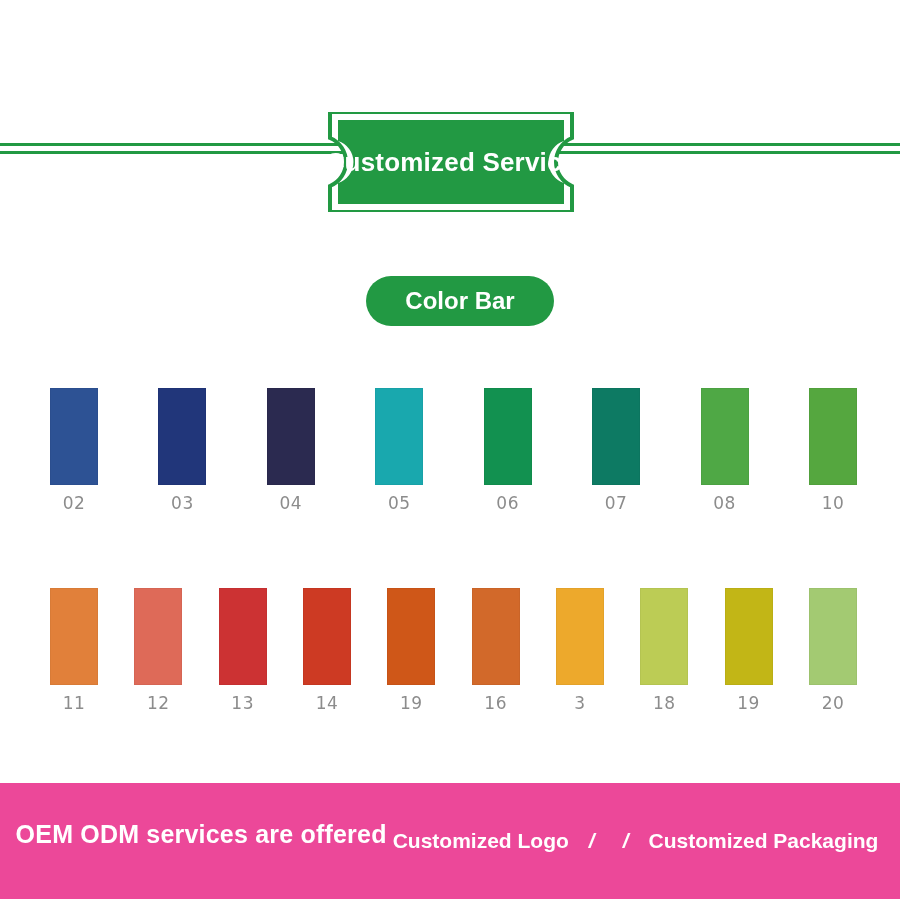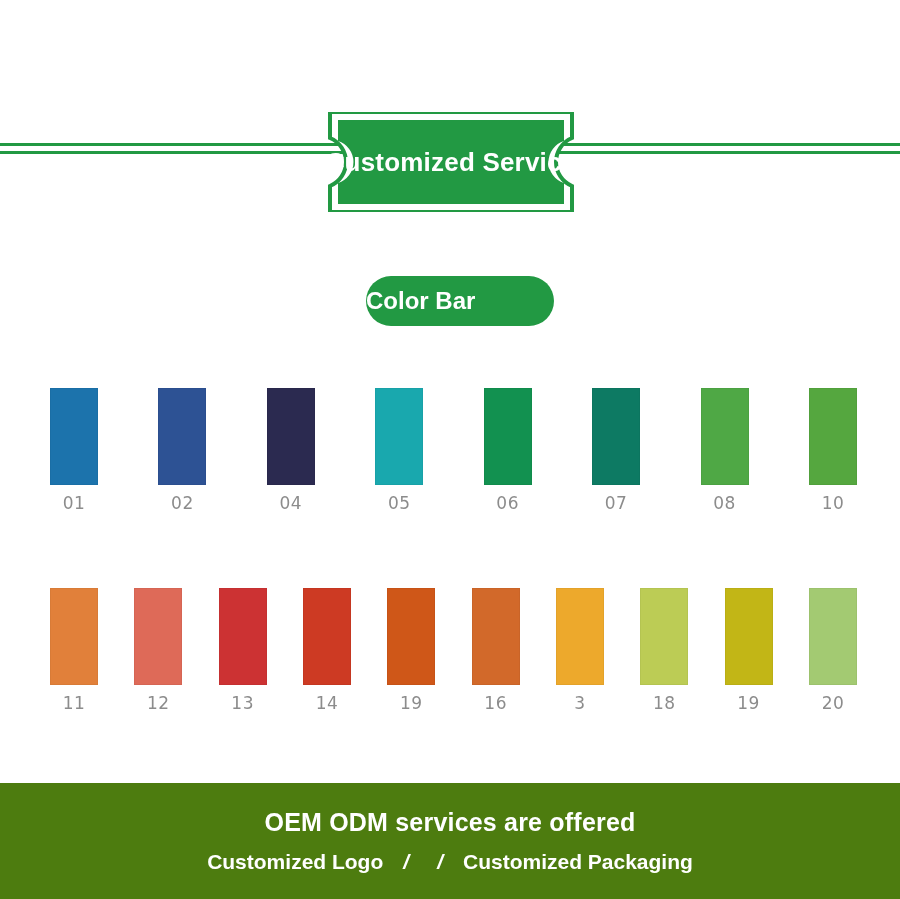--- a/index.html
+++ b/index.html
@@ -68,20 +68,21 @@
   #colorbar-pill {
     position: absolute;
     left: 366px;
     top: 276px;
     width: 188px;
     height: 50px;
     background: #229943;
     border-radius: 25px;
     display: flex;
     align-items: center;
+    justify-content: center;
     color: #ffffff;
     font-size: 24px;
     font-weight: bold;
     white-space: nowrap;
   }
 
   
   .swatch-row {
     position: absolute;
     left: 50px;
@@ -114,24 +115,24 @@
     font-family: "DejaVu Sans", sans-serif;
   }
 
   
   #footer-banner {
     position: absolute;
     left: 0;
     top: 783px;
     width: 900px;
     height: 116px;
-    background: #4d7c0f;
+    background: #ec4899;
     color: #ffffff;
     display: flex;
-    flex-direction: column;
+    flex-direction: row;
     align-items: center;
     justify-content: center;
   }
   #footer-headline {
     font-size: 25px;
     font-weight: bold;
     letter-spacing: 0.2px;
     white-space: nowrap;
     margin-bottom: 13px;
   }
@@ -176,26 +177,26 @@
   </div>
 
 </div>
 
 <div id="colorbar-pill">
   <span>Color Bar</span>
 </div>
 
 <div class="swatch-row" id="swatch-row-1">
     <div class="swatch-cell">
-      <div class="swatch-chip" style="background: rgb(28, 115, 172);"></div>
-      <div class="swatch-label">01</div>
-    </div>
-    <div class="swatch-cell">
       <div class="swatch-chip" style="background: rgb(45, 82, 148);"></div>
       <div class="swatch-label">02</div>
+    </div>
+    <div class="swatch-cell">
+      <div class="swatch-chip" style="background: rgb(33, 54, 122);"></div>
+      <div class="swatch-label">03</div>
     </div>
     <div class="swatch-cell">
       <div class="swatch-chip" style="background: rgb(43, 42, 80);"></div>
       <div class="swatch-label">04</div>
     </div>
     <div class="swatch-cell">
       <div class="swatch-chip" style="background: rgb(25, 168, 174);"></div>
       <div class="swatch-label">05</div>
     </div>
     <div class="swatch-cell">

